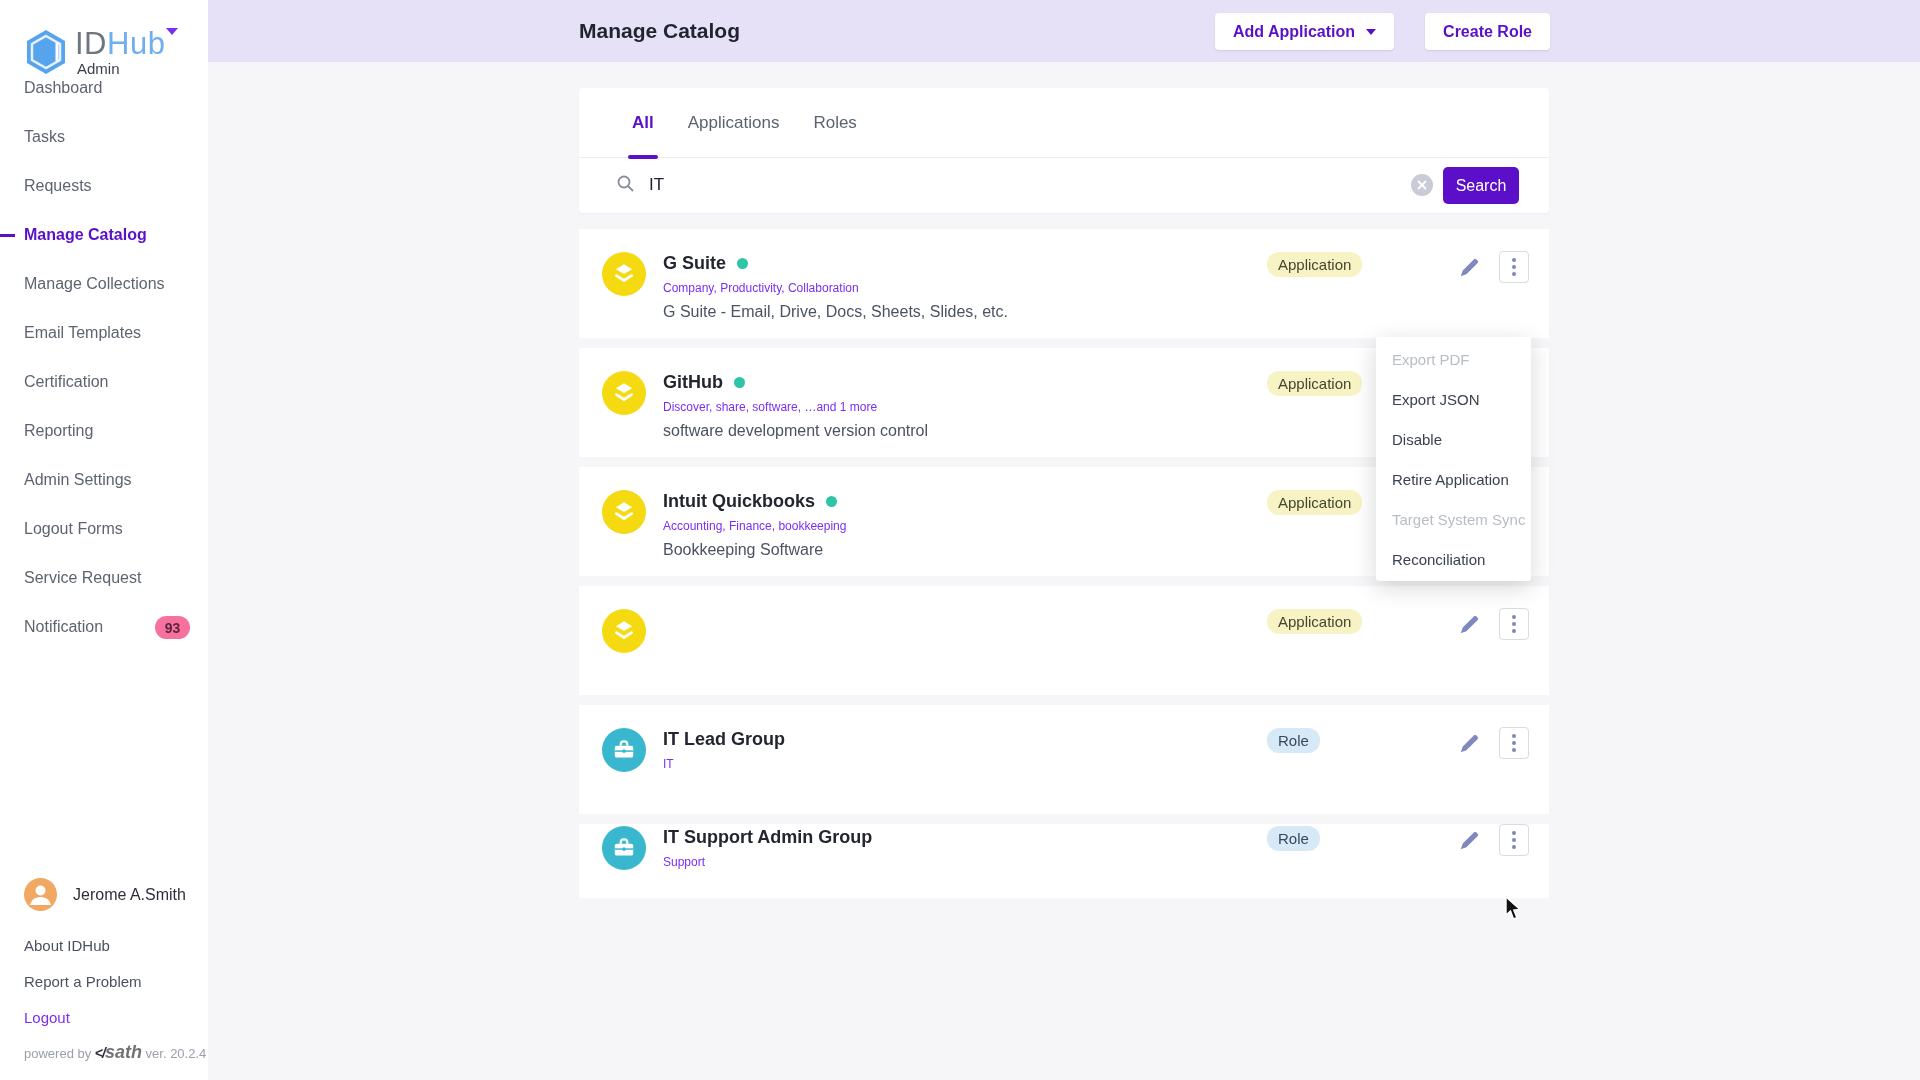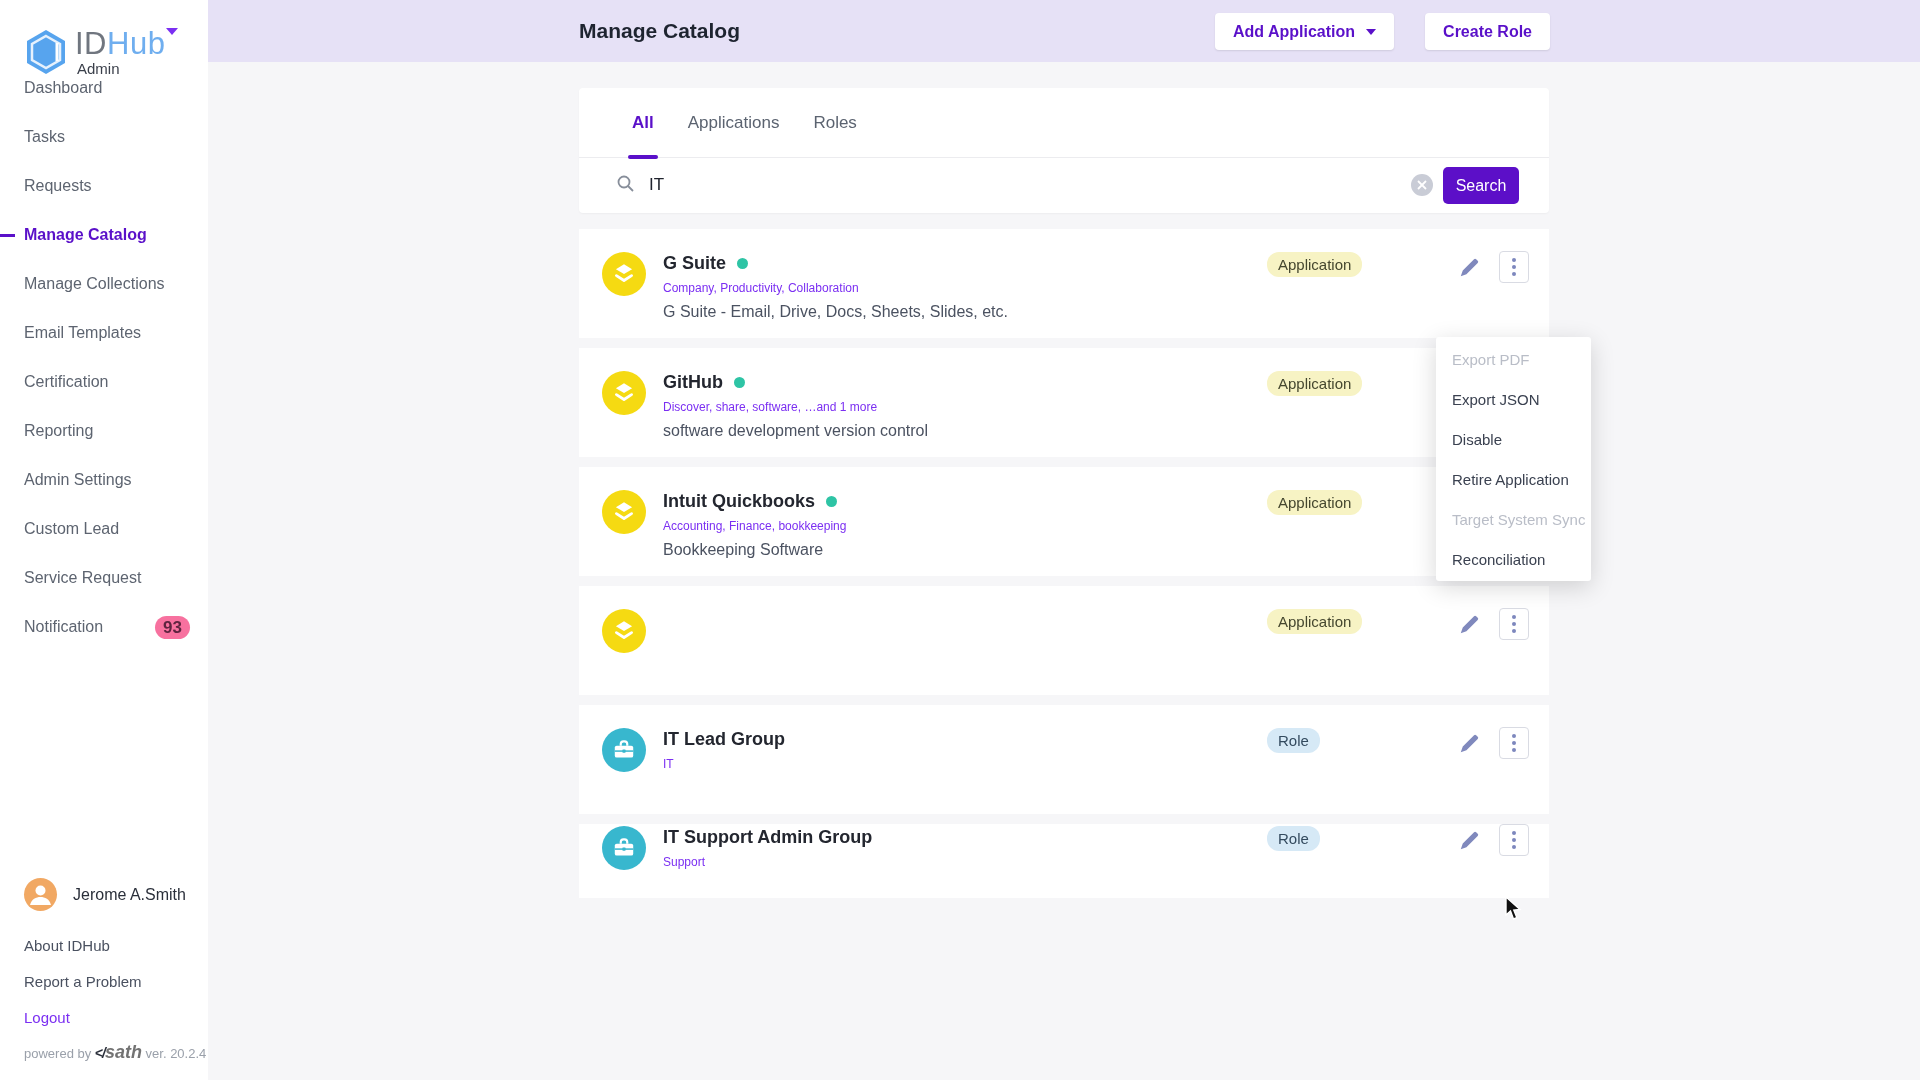--- a/index.html
+++ b/index.html
@@ -22,21 +22,21 @@
   .brand-sub { font-size:15px; color:#3A3F4A; margin-top:2px; margin-left:2px; }
   .brand-caret { position:absolute; left:166px; top:28px; width:0; height:0;
     border-left:6px solid transparent; border-right:6px solid transparent; border-top:7px solid #7B2FF2; }
 
   .nav { position:absolute; top:77px; left:0; width:208px; }
   .nav-item { position:relative; padding-left:24px; height:22px; line-height:22px; margin-bottom:27px;
     font-size:16px; color:#5D6470; cursor:pointer; }
   .nav-item.active { color:#5A10C9; font-weight:bold; }
   .nav-item.active::before { content:""; position:absolute; left:0; top:10px; width:15px; height:3px; background:#5A10C9; }
   .nav-badge { position:absolute; left:155px; top:0px; min-width:35px; height:23px; padding:0 8px;
-    background:#F7719F; border-radius:12px; color:#5E2440; font-size:17px; font-weight:bold;
+    background:#F7719F; border-radius:12px; color:#5E2440; font-size:14px; font-weight:bold;
     display:flex; align-items:center; justify-content:center; }
 
   .sidebar-footer { position:absolute; left:24px; top:878px; width:170px; height:200px; }
   .user-row { display:flex; align-items:center; }
   .avatar { width:33px; height:33px; border-radius:50%; background:#F1A863; display:flex; align-items:center; justify-content:center; }
   .user-name { margin-left:16px; font-size:16px; color:#2A2F3A; }
   .f-link { position:absolute; left:0; font-size:15px; color:#4A5160; cursor:pointer; }
   .f-about { top:59px; }
   .f-report { top:95px; }
   .f-logout { top:131px; color:#7B2FF2; }
@@ -100,21 +100,21 @@
   .chip-role { background:#D6E9F6; color:#334A5E; }
   .pencil-btn { position:absolute; left:878px; top:28px; width:24px; height:24px; background:none; border:none; cursor:pointer; }
   .row.short .pencil-btn { top:6px; }
   .kebab-btn { position:absolute; left:920px; top:22px; width:30px; height:32px; border:1px solid #D9DBE3;
     border-radius:4px; background:#FFFFFF; display:flex; flex-direction:column; align-items:center;
     justify-content:center; gap:3px; cursor:pointer; }
   .row.short .kebab-btn { top:0px; }
   .kebab-btn i { width:4px; height:4px; border-radius:50%; background:#7D87BD; }
 
   
-  .context-menu { position:absolute; left:1436px; top:337px; width:155px; background:#FFFFFF;
+  .context-menu { position:absolute; left:1376px; top:337px; width:155px; background:#FFFFFF;
     border-radius:3px; box-shadow:0 6px 24px rgba(0,0,0,0.16); z-index:40; padding:2px 0; }
   .menu-item { height:40px; display:flex; align-items:center; padding-left:16px; font-size:15px; color:#3A4150; cursor:pointer; }
   .menu-item.disabled { color:#B9BDC7; cursor:default; }
 
   
   .cursor { position:absolute; left:1504px; top:896px; z-index:50; pointer-events:none; }
 </style>
 </head>
 <body>
 
@@ -137,21 +137,21 @@
   <nav class="nav">
     <div class="nav-item">Dashboard</div>
     <div class="nav-item">Tasks</div>
     <div class="nav-item">Requests</div>
     <div class="nav-item active">Manage Catalog</div>
     <div class="nav-item">Manage Collections</div>
     <div class="nav-item">Email Templates</div>
     <div class="nav-item">Certification</div>
     <div class="nav-item">Reporting</div>
     <div class="nav-item">Admin Settings</div>
-    <div class="nav-item">Custom Lead</div>
+    <div class="nav-item">Logout Forms</div>
     <div class="nav-item">Service Request</div>
     <div class="nav-item"><span>Notification</span>
       <span class="nav-badge">93</span>
     </div>
   </nav>
 
   <div class="sidebar-footer">
     <div class="user-row">
       <span class="avatar">
         <svg width="33" height="33" viewBox="0 0 33 33">

